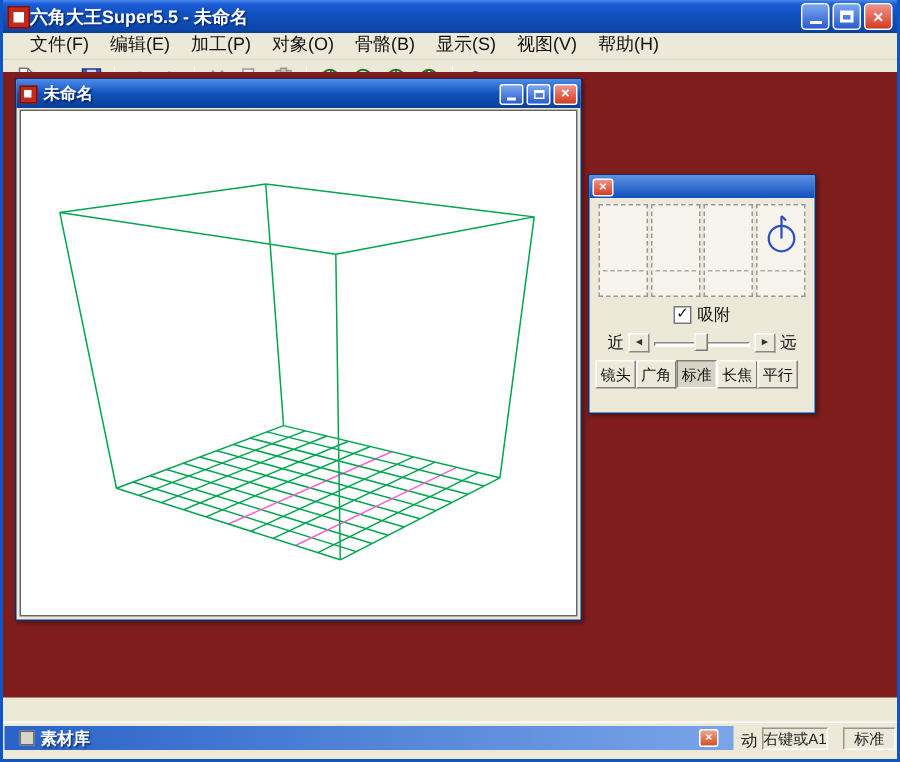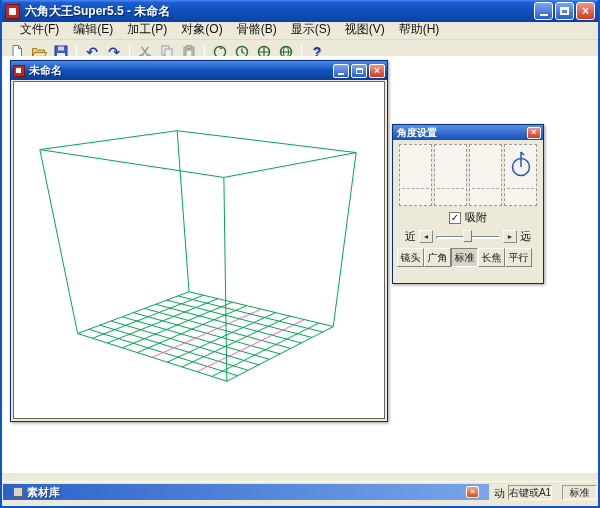--- a/index.html
+++ b/index.html
@@ -6,41 +6,41 @@
   html,body{width:600px;height:508px}
   body{font-family:"Liberation Sans","DejaVu Sans",sans-serif;background:#fff}
   .window{position:relative;width:600px;height:508px;border:2px solid #0f55c6;border-top:none;background:#ece9d8;overflow:hidden}
 
   
   .titlebar{position:absolute;left:0;top:0;right:0;height:22px;
     background:linear-gradient(180deg,#4a8ae8 0%,#1c5cd8 12%,#1150bc 45%,#0c46a8 90%,#0a3f98 100%);
     display:flex;align-items:center;padding:0 3px;color:#fff}
   .titlebar .app-icon{width:15px;height:15px;background:#c22a1e;border:1px solid #7a130c;position:relative;flex:0 0 auto}
   .titlebar .app-icon::after{content:"";position:absolute;left:3px;top:3px;width:7px;height:7px;background:#fff}
-  .titlebar .title{font-size:12px;font-weight:bold;margin-left:5px;text-shadow:1px 1px 1px #03226a;flex:1;white-space:nowrap;overflow:hidden}
+  .titlebar .title{font-size:12px;font-weight:bold;text-shadow:1px 1px 1px #03226a;flex:1;white-space:nowrap;overflow:hidden}
   .winbtns{display:flex;gap:2px}
   .winbtn{width:19px;height:18px;border:1px solid #fff;border-radius:3px;display:flex;align-items:center;justify-content:center;color:#fff;font-size:12px;line-height:1;font-weight:bold}
   .winbtn.min,.winbtn.max{background:linear-gradient(180deg,#7ba6ef,#2a5cd0)}
   .winbtn.close{background:linear-gradient(180deg,#f09489,#d63a1f)}
   .minbar{width:8px;height:2px;background:#fff;margin-top:8px}
   .maxbox{width:9px;height:8px;border:2px solid #fff;border-top-width:3px}
 
   
   .menubar{position:absolute;left:0;top:22px;right:0;height:18px;background:#ece9d8;display:flex;align-items:flex-end;padding-left:11px;font-size:12px;color:#111;border-bottom:1px solid #dcd8cc}
   .menu-item{padding:1px 7px;white-space:nowrap}
 
   
   .toolbar{position:absolute;left:0;top:40px;right:0;height:24px;background:#ece9d8;display:flex;align-items:center;padding-left:4px;border-bottom:1px solid #c8c4b8}
   .tb{width:22px;height:20px;display:flex;align-items:center;justify-content:center}
   .tbsep{width:1px;height:16px;background:#b8b4a6;margin:0 4px;border-right:1px solid #fff}
   .glyph-blue{color:#2038c8;font-size:14px;font-weight:bold;line-height:1}
   .glyph-help{color:#1a2fb0;font-size:14px;font-weight:bold;text-shadow:1px 1px 0 #b8b4a6}
 
   
-  .client{position:absolute;left:0;top:56px;right:0;height:417px;background:#ffffff;overflow:hidden}
+  .client{position:absolute;left:0;top:48px;right:0;height:417px;background:#7f1d1d;overflow:hidden}
 
   
   .childwin{position:absolute;left:8px;top:4px;width:378px;height:362px;background:#ece9d8;border:1px solid #08307a;box-shadow:1px 1px 3px rgba(0,0,0,.4)}
   .childbar{height:19px;background:linear-gradient(180deg,#4a8ae8 0%,#1150bc 50%,#0a3f98 100%);display:flex;align-items:center;padding:0 2px;color:#fff}
   .childbar .doc-icon{width:12px;height:12px;background:#c22a1e;border:1px solid #7a130c;position:relative;flex:0 0 auto}
   .childbar .doc-icon::after{content:"";position:absolute;left:2px;top:2px;width:5px;height:5px;background:#fff}
   .childbar .title{font-size:11px;font-weight:bold;margin-left:4px;flex:1;text-shadow:1px 1px 1px #03226a}
   .winbtn.small{width:16px;height:14px;border-radius:2px;font-size:10px}
   .minbar.small{width:6px;height:2px;margin-top:6px}
   .maxbox.small{width:7px;height:6px;border-width:1px;border-top-width:2px}
@@ -233,21 +233,20 @@
             <line x1="344" y1="71" x2="321" y2="246" stroke="#00a550" stroke-width="1"></line>
             <line x1="211" y1="96" x2="26" y2="68" stroke="#00a550" stroke-width="1"></line>
             <line x1="214" y1="301" x2="64" y2="253" stroke="#00a550" stroke-width="1"></line>
             <line x1="211" y1="96" x2="214" y2="301" stroke="#00a550" stroke-width="1"></line>
           </svg>
       </div>
     </div>
 
     <div class="palette">
       <div class="palbar">
-        <div class="title">角度设置</div>
         <div class="palclose">×</div>
       </div>
       <div class="palbody">
         <div class="presets">
           <div class="preset">
               <div class="split"></div>
             </div>
           <div class="preset">
               <div class="split"></div>
             </div>

